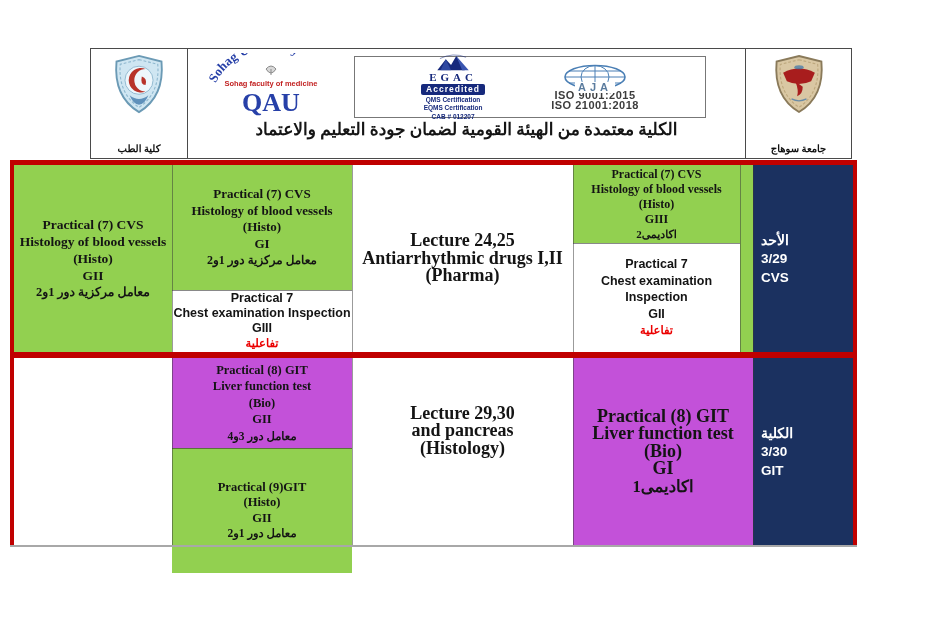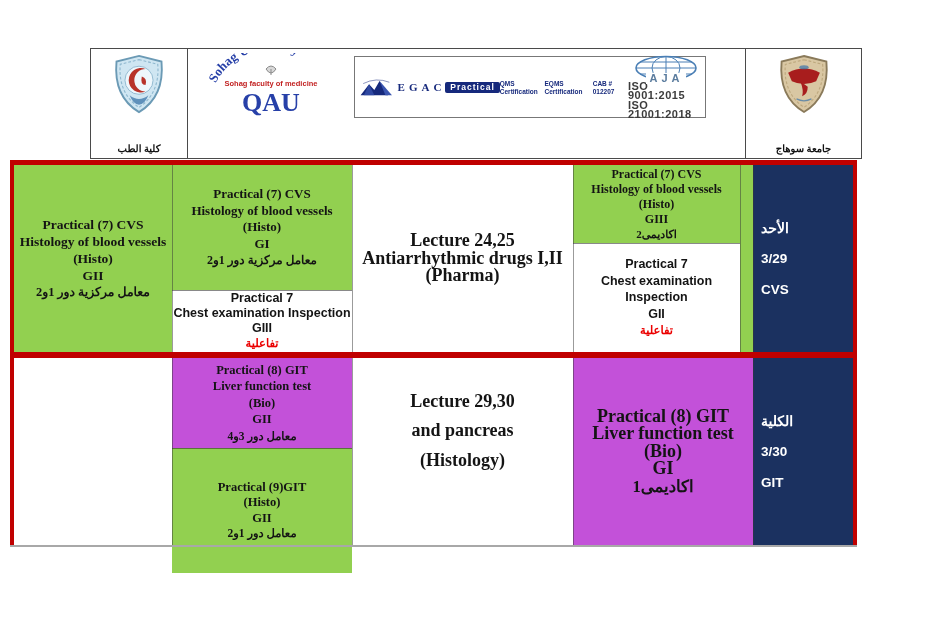--- a/index.html
+++ b/index.html
@@ -4,28 +4,28 @@
 <style>
   html,body{margin:0;padding:0;background:#ffffff;}
   .page{position:relative;width:930px;height:620px;background:#ffffff;overflow:hidden;
         font-family:"Liberation Serif",serif;}
 
   
   .hcell{position:absolute;top:48px;height:111px;background:#fff;border:1px solid #4a4a4a;
          box-sizing:border-box;display:flex;flex-direction:column;align-items:center;}
   .hdr-left{left:90px;width:98px;}
   .hdr-mid{left:187px;width:559px;display:block;}
-  .hdr-right{left:745px;width:117px;}
+  .hdr-right{left:745px;width:107px;}
   .hcell .logo-wrap{margin-top:5px;}
   .hcell .hlabel{margin-top:auto;margin-bottom:4px;font-weight:bold;font-size:10px;color:#111;}
 
   .qau-block{position:absolute;left:8px;top:4px;width:150px;height:68px;}
   .cert-box{position:absolute;left:166px;top:7px;width:352px;height:62px;border:1px solid #777;
             background:#fff;box-sizing:border-box;display:flex;align-items:center;justify-content:space-evenly;}
-  .egac-block{display:flex;align-items:center;line-height:1;}
+  .egac-block{display:flex;flex-direction:column;align-items:center;line-height:1;}
   .egac-name{font-family:"Liberation Serif",serif;font-weight:bold;font-size:11px;letter-spacing:4px;
              color:#16297c;margin-top:1px;}
   .egac-badge{background:#16297c;color:#fff;font-family:"Liberation Sans",sans-serif;font-weight:bold;
               font-size:8.5px;padding:1px 5px;border-radius:2px;margin-top:1px;letter-spacing:1px;}
   .egac-line{font-family:"Liberation Sans",sans-serif;font-weight:bold;font-size:6.5px;line-height:7.5px;
              color:#16297c;margin-top:1px;}
   .aja-block{display:flex;flex-direction:column;align-items:center;line-height:1;}
   .globe-wrap{position:relative;height:26px;width:70px;}
   .aja-name{position:absolute;left:50%;bottom:-3px;transform:translateX(-50%);background:#fff;
             padding:0 3px;color:#5b7c9e;font-family:"Liberation Sans",sans-serif;font-weight:bold;
@@ -60,21 +60,21 @@
 
   .f-c1{font-size:13.5px;line-height:17px;}
   .f-c2a{font-size:13px;line-height:16.5px;}
   .f-chest{font-family:"Liberation Sans",sans-serif;font-size:12.5px;line-height:15px;}
   .f-chest2{font-family:"Liberation Sans",sans-serif;font-size:12.5px;line-height:16.5px;}
   .f-lect{font-size:18px;line-height:17.5px;}
   .f-c4a{font-size:12px;line-height:15px;}
   .f-m1{font-size:12.5px;line-height:16.5px;}
   .f-m2{font-size:12.5px;line-height:15.5px;padding:0 2px;}
 
-  .daycell{align-items:flex-start;justify-content:center;text-align:left;padding-left:8px;gap:15px;
+  .daycell{align-items:flex-start;justify-content:center;text-align:left;padding-left:8px;gap:3px;
            font-family:"Liberation Sans",sans-serif;color:#fff;font-size:13.5px;line-height:16px;}
   .daycell .ar{font-size:14px;direction:rtl;}
 </style>
 </head>
 <body>
 
 <div class="page">
 
   <div class="hcell hdr-left">
     <div class="logo-wrap">
@@ -107,21 +107,21 @@
 
     <div class="cert-box">
       <div class="egac-block">
         <svg width="52" height="17" viewBox="0 0 52 26">
           <path d="M6 25 q20 -10 40 -2" stroke="#16297c" fill="none" stroke-width="1.5" opacity=".5" transform="translate(0,-18)"></path>
           <path d="M2 25 L15 8 L23 17 L31 3 L44 25 Z" fill="#16297c"></path>
           <path d="M31 3 L40 25 L50 25 Z" fill="#3a55b0"></path>
           <path d="M15 8 L23 25 L7 25 Z" fill="#3a55b0" opacity=".7"></path>
         </svg>
         <div class="egac-name">EGAC</div>
-        <div class="egac-badge">Practical</div>
+        <div class="egac-badge">Accredited</div>
         <div class="egac-line">QMS Certification</div>
         <div class="egac-line">EQMS Certification</div>
         <div class="egac-line">CAB # 012207</div>
       </div>
       <div class="aja-block">
         <div class="globe-wrap">
           <svg width="70" height="26" viewBox="0 0 70 26">
             <ellipse cx="35" cy="13" rx="30" ry="11.5" fill="none" stroke="#4a7fb5" stroke-width="1.6"></ellipse>
             <ellipse cx="35" cy="13" rx="14" ry="11.5" fill="none" stroke="#4a7fb5" stroke-width="1"></ellipse>
             <line x1="5" y1="13" x2="65" y2="13" stroke="#4a7fb5"></line>
@@ -129,20 +129,21 @@
             <line x1="9" y1="19" x2="61" y2="19" stroke="#4a7fb5"></line>
             <line x1="35" y1="1.5" x2="35" y2="24.5" stroke="#4a7fb5"></line>
           </svg>
           <span class="aja-name">AJA</span>
         </div>
         <div class="aja-line">ISO 9001:2015</div>
         <div class="aja-line">ISO 21001:2018</div>
       </div>
     </div>
 
+    <div class="accred-text">الكلية معتمدة من الهيئة القومية لضمان جودة التعليم والاعتماد</div>
   </div>
 
   <div class="hcell hdr-right">
     <div class="logo-wrap">
       <svg width="56" height="60" viewBox="0 0 60 64">
         <path d="M30 2 L54 8 C56 30 50 50 30 62 C10 50 4 30 6 8 Z" fill="#d9c7a3" stroke="#8a7a5a" stroke-width="2"></path>
         <path d="M30 6 L50 11 C51.5 29 46.5 46 30 57 C13.5 46 8.5 29 10 11 Z" fill="none" stroke="#bda87e" stroke-width="1.2" stroke-dasharray="3 2"></path>
         <path d="M13 20 q17 -9 34 0 l-4 9 q-13 6 -26 0 Z" fill="#a81d1d"></path>
         <path d="M26 29 q4 10 2 16 q6 -2 6 -10" fill="#a81d1d"></path>
         <ellipse cx="30" cy="14" rx="5" ry="2.2" fill="#3a74a8" opacity=".7"></ellipse>
@@ -229,21 +230,21 @@
     <span class="ar">معامل دور 3و4</span>
   </div>
 
   <div class="cell green f-m2" style="left:172px;top:448px;width:180px;height:125px;">
     <span>Practical (9)GIT</span>
     <span>(Histo)</span>
     <span>GII</span>
     <span class="ar">معامل دور 1و2</span>
   </div>
 
-  <div class="cell whitebg f-lect" style="left:352px;top:358px;width:221px;height:146px;gap:12px;">
+  <div class="cell whitebg f-lect" style="left:352px;top:358px;width:221px;height:146px;">
     <span>Lecture 29,30</span>
     <span>and pancreas</span>
     <span>(Histology)</span>
   </div>
 
   <div class="cell magenta f-lect" style="left:573px;top:358px;width:180px;height:187px;">
     <span>Practical (8) GIT</span>
     <span>Liver function test</span>
     <span>(Bio)</span>
     <span>GI</span>

